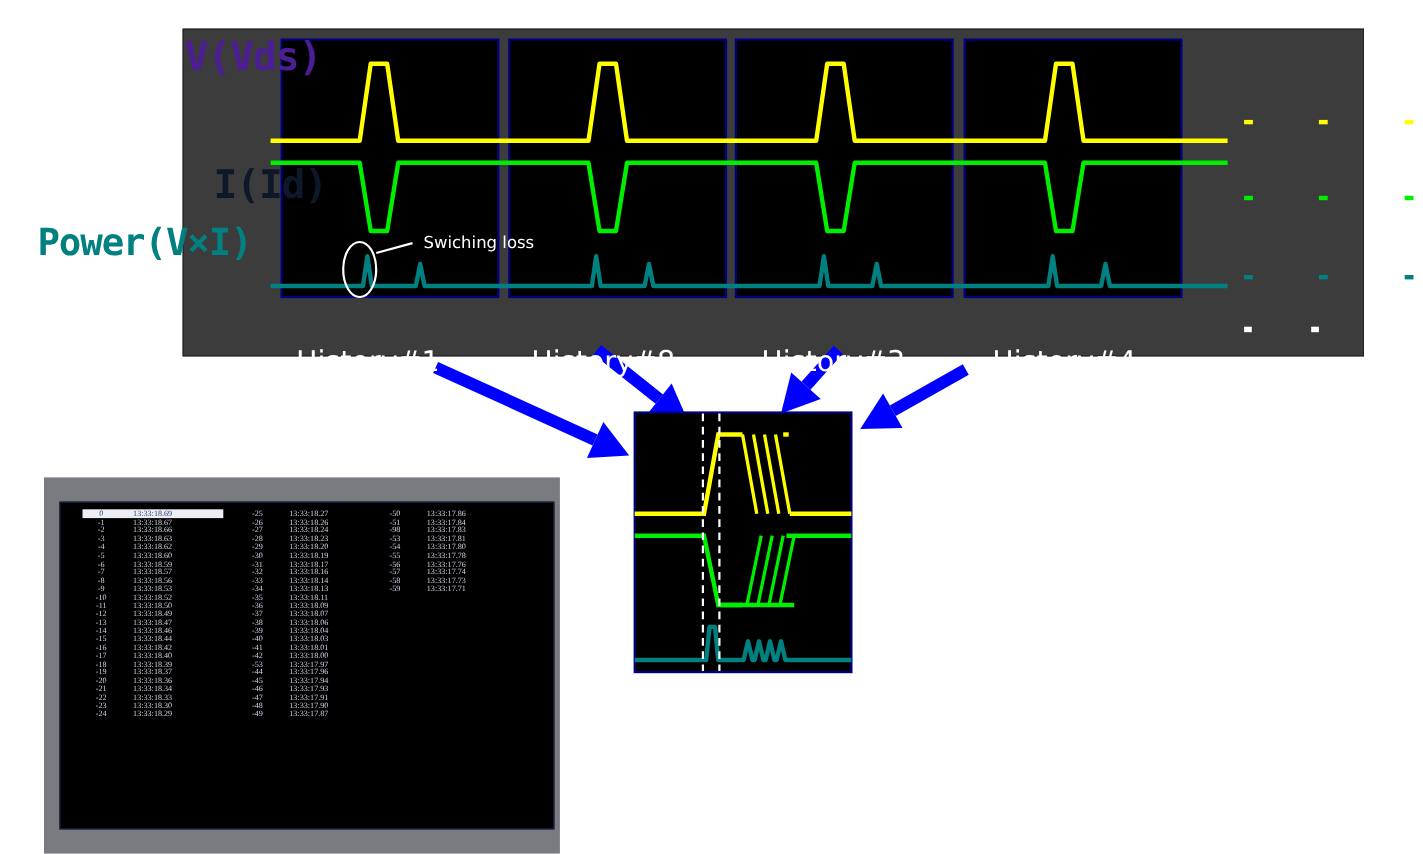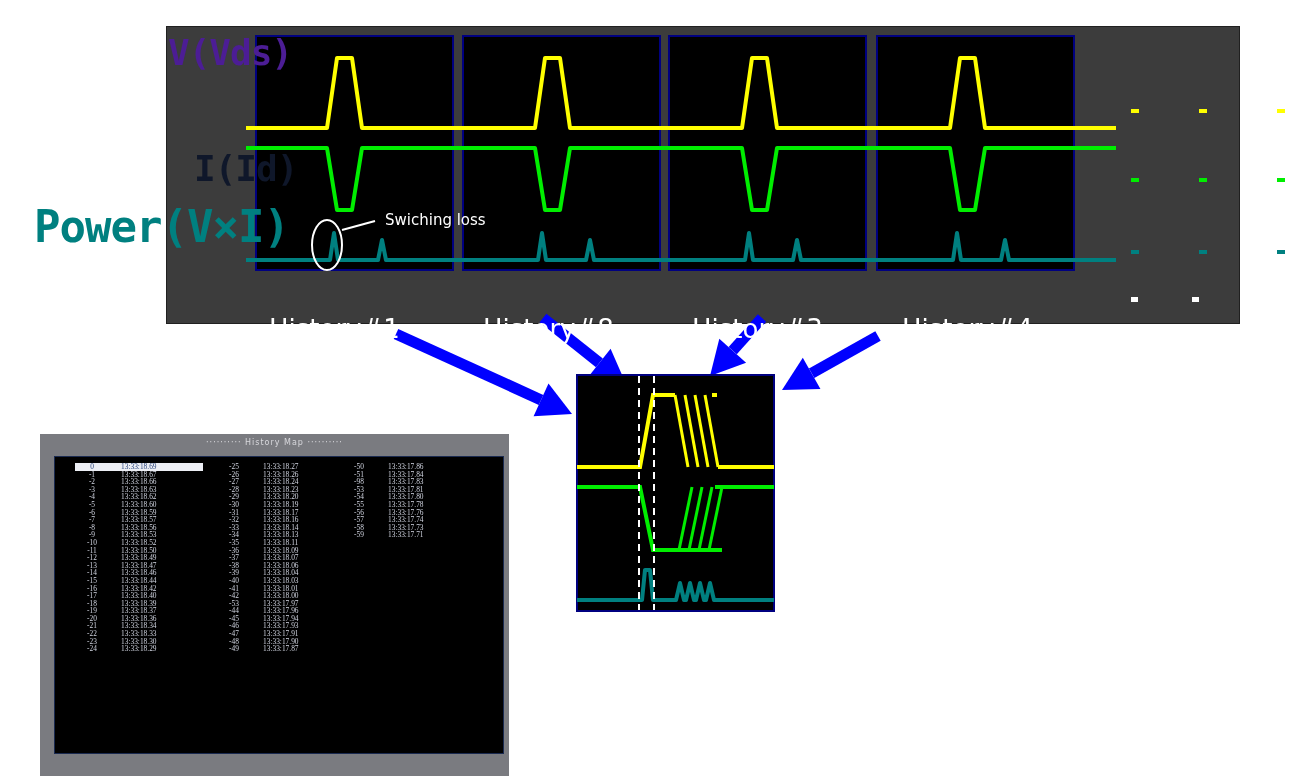--- a/index.html
+++ b/index.html
@@ -2,21 +2,21 @@
 <html><head>
 <meta charset="utf-8">
 <style>
   html, body { margin:0; padding:0; background:#ffffff; }
   body { width:1294px; height:776px; position:relative; overflow:hidden; font-family:"DejaVu Sans", sans-serif; }
   #scope { position:absolute; left:166px; top:26px; width:1072px; height:296px; background:#3c3c3c; border:1px solid #202020; }
   svg { position:absolute; left:0; top:0; }
   .lbl { position:absolute; font-family:"DejaVu Sans Mono", monospace; font-weight:bold; white-space:nowrap; }
   #lbl-v { left:168px; top:32px; font-size:36px; color:#4c1d95; letter-spacing:-1px; }
   #lbl-i { left:194px; top:148px; font-size:36px; color:#0f172a; letter-spacing:-1px; }
-  #lbl-p { left:34px; top:201px; font-size:44px; color:#008080; letter-spacing:-1px; }
+  #lbl-p { left:34px; top:201px; font-size:34px; color:#008080; letter-spacing:-1px; }
   #lbl-loss { position:absolute; left:385px; top:211px; font-size:15px; color:#ffffff; white-space:nowrap; }
   .hist { position:absolute; top:290px; font-size:26px; color:#ffffff; white-space:nowrap;margin-top:24px; }
   #hmap { position:absolute; left:40px; top:434px; width:469px; height:342px; background:#7a7b80; }
   #hmap-title { position:absolute; left:0; top:4px; width:100%; text-align:center; font-size:8px; color:#d8d8dc; letter-spacing:1px; }
   #hmap-body { position:absolute; left:14px; top:22px; width:448px; height:296px; background:#000000; border:1px solid #1a2a50; }
   .col { position:absolute; top:6px; }
   .row { height:7.6px; line-height:7.6px; font-size:7.4px; color:#d0d4e0; font-family:"Liberation Serif", serif; white-space:nowrap; position:relative; }
   .row .n { display:inline-block; width:34px; text-align:center; }
   .row .t { display:inline-block; width:80px; padding-left:12px; }
   .row.sel { background:#eceef4; color:#243f78; }
@@ -89,21 +89,20 @@
 <div id="lbl-i" class="lbl">I(Id)</div>
 <div id="lbl-p" class="lbl">Power(V×I)</div>
 <div id="lbl-loss">Swiching loss</div>
 
 <div class="hist" style="left:269px">History#1</div>
 <div class="hist" style="left:483px">History#8</div>
 <div class="hist" style="left:692px">History#3</div>
 <div class="hist" style="left:902px">History#4</div>
 
 <div id="hmap">
-  <div id="hmap-title">·········· History Map ··········</div>
   <div id="hmap-body">
     <div class="col" id="col0" style="left:20px">
         <div class="row sel" style="width: 128px;"><span class="n">0</span><span class="t">13:33:18.69</span></div>
         <div class="row"><span class="n">-1</span><span class="t">13:33:18.67</span></div>
         <div class="row"><span class="n">-2</span><span class="t">13:33:18.66</span></div>
         <div class="row"><span class="n">-3</span><span class="t">13:33:18.63</span></div>
         <div class="row"><span class="n">-4</span><span class="t">13:33:18.62</span></div>
         <div class="row"><span class="n">-5</span><span class="t">13:33:18.60</span></div>
         <div class="row"><span class="n">-6</span><span class="t">13:33:18.59</span></div>
         <div class="row"><span class="n">-7</span><span class="t">13:33:18.57</span></div>

